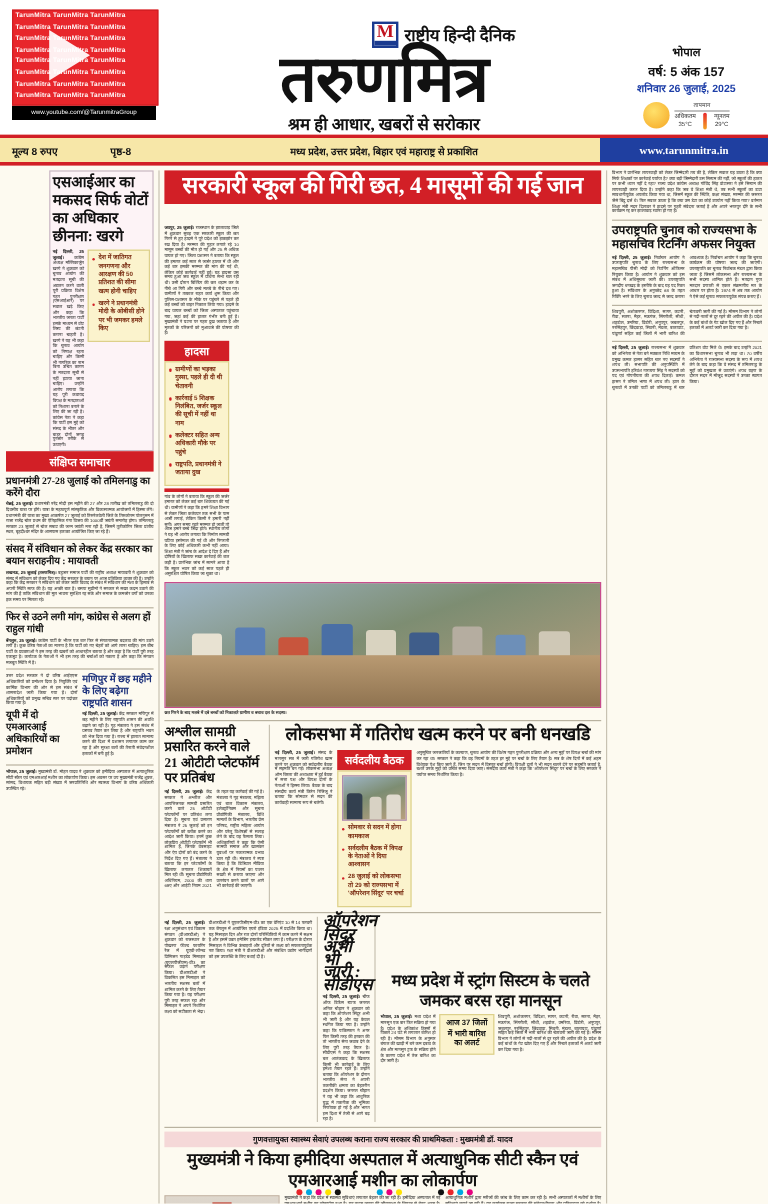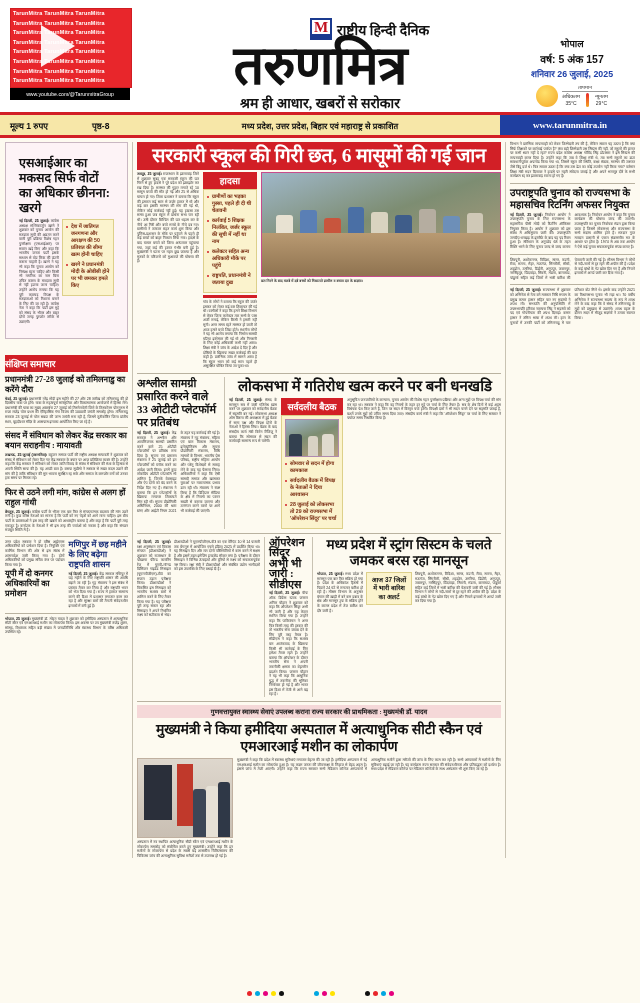--- a/index.html
+++ b/index.html
@@ -50,29 +50,29 @@
 
   
   .body-text{font-size:3.6px;line-height:4.6px;color:#2b2b2b;text-align:justify;}
   .cols-2{column-count:2;column-gap:4px;}
   .hairline{border-top:1px solid #b9b2a0;}
 
   .content{display:flex;padding:4px 5px 0 5px;box-sizing:border-box;}
 
   
   .col-left{width:128px;flex:0 0 128px;padding-right:4px;box-sizing:border-box;border-right:1px solid #c8c2b2;}
-  .lead-left{border:1px solid #c9b7c2;background:#fdf3f6;padding:13px;box-sizing:border-box;}
+  .lead-left{border:1px solid #c9b7c2;background:#fdf3f6;padding:2px;box-sizing:border-box;margin-left:36px;}
   .hl-left{font-size:12.5px;font-weight:bold;line-height:15px;color:#111;font-family:"Liberation Serif",serif;}
   .dateline{font-weight:bold;color:#111;}
 
   .yellowbox{background:#fbf3cd;border:1px solid #ddd08a;padding:3px;box-sizing:border-box;margin-top:3px;}
   .bullet{font-size:5.2px;line-height:7px;font-weight:bold;color:#7a2d12;margin-bottom:3px;padding-left:5px;position:relative;}
   .bullet:before{content:"";position:absolute;left:0;top:2.6px;width:2.4px;height:2.4px;background:#d21f26;border-radius:50%;}
 
-  .sec-head{background:#d21f26;color:#fff;font-size:9px;font-weight:bold;text-align:left;padding:2px 0;margin:16px 0 3px 0;font-family:"Liberation Serif",serif;}
+  .sec-head{background:#d21f26;color:#fff;font-size:9px;font-weight:bold;text-align:center;padding:2px 0;margin:0 0 3px 0;font-family:"Liberation Serif",serif;}
   .brief-hl{font-size:8.2px;font-weight:bold;line-height:10px;color:#111;font-family:"Liberation Serif",serif;margin-bottom:2px;}
   .brief-hl.blue{color:#1a2f7a;}
 
   
   .col-mid{flex:1;padding:0 4px;box-sizing:border-box;}
   .banner{background:#d21f26;color:#fff;font-size:19.5px;font-weight:bold;text-align:center;line-height:24px;padding:2px 4px;font-family:"Liberation Serif",serif;letter-spacing:-.2px;white-space:nowrap;}
   .subhead{font-size:12.5px;font-weight:bold;text-align:center;line-height:15px;margin-top:2px;font-family:"Liberation Serif",serif;}
 
   .redbox-head{background:#d21f26;color:#fff;font-size:9px;font-weight:bold;text-align:center;padding:2px 0;font-family:"Liberation Serif",serif;}
   .photo{background:linear-gradient(160deg,#9fb7c9,#7d8d72 45%,#b9a07e);border:1px solid #c84b8c;position:relative;overflow:hidden;}
@@ -141,21 +141,21 @@
               <div>29°C</div>
             </div>
           </div>
         </div>
       </div>
     </div>
   </div>
 
   <div class="rule-red"></div>
   <div class="infobar">
-    <span class="ib-price">मूल्य  1 रुपए</span>
+    <span class="ib-price">मूल्य  8 रुपए</span>
     <span class="ib-pages">पृष्ठ-8</span>
     <span class="ib-mid">मध्य प्रदेश, उत्तर प्रदेश, बिहार एवं महाराष्ट्र से प्रकाशित</span>
     <span class="ib-web">www.tarunmitra.in</span>
   </div>
   <div class="rule-red"></div>
 
   <div class="content">
 
     <div class="col-left">
 
@@ -190,37 +190,37 @@
 
       <div>
         <div class="brief-hl">फिर से उठने लगी मांग, कांग्रेस से अलग हों राहुल गांधी</div>
         <div class="body-text"><span class="dateline">बेंगलुरु, 25 जुलाई।</span> <span>कांग्रेस पार्टी के भीतर एक बार फिर से संगठनात्मक बदलाव की मांग उठने लगी है। कुछ वरिष्ठ नेताओं का मानना है कि पार्टी को नए चेहरों को आगे लाना चाहिए। इस बीच पार्टी के प्रवक्ताओं ने इस तरह की खबरों को आधारहीन बताया है और कहा है कि पार्टी पूरी तरह एकजुट है। कर्नाटक के नेताओं ने भी इस तरह की चर्चाओं को नकारा है और कहा कि संगठन मजबूत स्थिति में है।</span></div>
       </div>
       <div class="hairline" style="margin:3px 0;"></div>
 
       <div style="display:flex;gap:4px;">
         <div style="flex:1;">
           <div class="body-text"><span>उत्तर प्रदेश सरकार ने दो वरिष्ठ आईएएस अधिकारियों को प्रमोशन दिया है। नियुक्ति एवं कार्मिक विभाग की ओर से इस संबंध में शासनादेश जारी किया गया है। दोनों अधिकारियों को प्रमुख सचिव स्तर पर पदोन्नत किया गया है।</span></div>
-          <div class="brief-hl" style="margin-top:2px;">यूपी में दो कनगर अधिकारियों का प्रमोशन</div>
+          <div class="brief-hl" style="margin-top:2px;">यूपी में दो एमआरआई अधिकारियों का प्रमोशन</div>
         </div>
         <div style="flex:1;">
           <div class="brief-hl blue">मणिपुर में छह महीने के लिए बढ़ेगा राष्ट्रपति शासन</div>
           <div class="body-text"><span class="dateline">नई दिल्ली, 25 जुलाई।</span> <span>केंद्र सरकार मणिपुर में छह महीने के लिए राष्ट्रपति शासन की अवधि बढ़ाने जा रही है। गृह मंत्रालय ने इस संबंध में प्रस्ताव तैयार कर लिया है और राष्ट्रपति भवन को भेज दिया गया है। राज्य में हालात सामान्य करने की दिशा में प्रशासन लगातार काम कर रहा है और सुरक्षा बलों की तैनाती संवेदनशील इलाकों में बनी हुई है।</span></div>
         </div>
       </div>
 
       <div class="hairline" style="margin:4px 0 3px 0;"></div>
       <div class="body-text"><span class="dateline">भोपाल, 25 जुलाई।</span> <span>मुख्यमंत्री डॉ. मोहन यादव ने शुक्रवार को हमीदिया अस्पताल में अत्याधुनिक सीटी स्कैन एवं एमआरआई मशीन का लोकार्पण किया। इस अवसर पर उप मुख्यमंत्री राजेंद्र शुक्ल, सांसद, विधायक सहित बड़ी संख्या में जनप्रतिनिधि और स्वास्थ्य विभाग के वरिष्ठ अधिकारी उपस्थित रहे।</span></div>
     </div>
 
     <div class="col-mid">
 
-      <div class="banner">सरकारी स्कूल की गिरी छत, 6 मासूमों की गई जान</div>
-
-      <div style="display:flex;gap:4px;margin-top:2px;">
+      <div class="banner">सरकारी स्कूल की गिरी छत, 4 मासूमों की गई जान</div>
+
+      <div style="display:flex;gap:4px;margin-top:18px;flex-direction:column;">
         <div style="width:62px;flex:0 0 62px;">
           <div class="body-text"><span class="dateline">जयपुर, 25 जुलाई।</span> <span>राजस्थान के झालावाड़ जिले में शुक्रवार सुबह एक सरकारी स्कूल की छत गिरने से हुए हादसे ने पूरे प्रदेश को झकझोर कर रख दिया है। मरम्मत की गुहार लगाते रहे 10 मासूम बच्चों की मौत हो गई और 25 से अधिक घायल हो गए। जिला प्रशासन ने बताया कि स्कूल की इमारत कई साल से जर्जर हालत में थी और कई बार इसकी मरम्मत की मांग की गई थी, लेकिन कोई कार्रवाई नहीं हुई। यह हादसा उस समय हुआ जब स्कूल में प्रार्थना सभा चल रही थी। उसी दौरान बिल्डिंग की छत धड़ाम कर के नीचे आ गिरी और बच्चे मलबे के नीचे दब गए। ग्रामीणों ने तत्काल राहत कार्य शुरू किया और पुलिस-प्रशासन के मौके पर पहुंचने से पहले ही कई बच्चों को बाहर निकाल लिया गया। हादसे के बाद घायल बच्चों को जिला अस्पताल पहुंचाया गया, जहां कई की हालत गंभीर बनी हुई है। मुख्यमंत्री ने घटना पर गहरा दुख जताया है और मृतकों के परिजनों को मुआवजे की घोषणा की है।</span></div>
         </div>
         <div style="width:54px;flex:0 0 54px;">
           <div class="redbox-head">हादसा</div>
           <div class="yellowbox" style="margin-top:0;">
             <div class="bullet">ग्रामीणों का भड़का गुस्सा, पहले ही दी थी चेतावनी</div>
             <div class="bullet">कार्रवाई 5 शिक्षक निलंबित, जर्जर स्कूल की सूची में नहीं था नाम</div>
             <div class="bullet">कलेक्टर सहित अन्य अधिकारी मौके पर पहुंचे</div>
             <div class="bullet">राष्ट्रपति, प्रधानमंत्री ने जताया दुख</div>
@@ -243,21 +243,21 @@
             </div>
           </div>
           <div class="body-text" style="margin-top:2px;font-weight:bold;">छत गिरने के बाद मलबे में दबे बच्चों को निकालते ग्रामीण व बचाव दल के सदस्य।</div>
         </div>
       </div>
 
       <div class="hairline" style="margin:4px 0 3px 0;"></div>
 
       <div style="display:flex;gap:4px;">
         <div style="width:88px;flex:0 0 88px;border-right:1px solid #c8c2b2;padding-right:4px;box-sizing:border-box;">
-          <div class="hl3">अश्लील सामग्री प्रसारित करने वाले 33 ओटीटी प्लेटफॉर्म पर प्रतिबंध</div>
+          <div class="hl3">अश्लील सामग्री प्रसारित करने वाले 21 ओटीटी प्लेटफॉर्म पर प्रतिबंध</div>
           <div class="body-text cols-2" style="margin-top:2px;"><span class="dateline">नई दिल्ली, 25 जुलाई।</span> <span>केंद्र सरकार ने अश्लील और आपत्तिजनक सामग्री प्रसारित करने वाले 25 ओटीटी प्लेटफॉर्मों पर प्रतिबंध लगा दिया है। सूचना एवं प्रसारण मंत्रालय ने 25 जुलाई को इन प्लेटफॉर्मों को ब्लॉक करने का आदेश जारी किया। इनमें कुछ लोकप्रिय ओटीटी प्लेटफॉर्म भी शामिल हैं, जिनके वेबसाइट और ऐप दोनों को बंद करने के निर्देश दिए गए हैं। मंत्रालय ने बताया कि इन प्लेटफॉर्मों के खिलाफ लगातार शिकायतें मिल रही थीं। सूचना प्रौद्योगिकी अधिनियम, 2000 की धारा 69ए और आईटी नियम 2021 के तहत यह कार्रवाई की गई है। मंत्रालय ने गृह मंत्रालय, महिला एवं बाल विकास मंत्रालय, इलेक्ट्रॉनिक्स और सूचना प्रौद्योगिकी मंत्रालय, विधि मामलों के विभाग, भारतीय प्रेस परिषद, राष्ट्रीय महिला आयोग और घरेलू विशेषज्ञों से सलाह लेने के बाद यह फैसला लिया। अधिकारियों ने कहा कि ऐसी सामग्री समाज और खासकर युवाओं पर नकारात्मक प्रभाव डाल रही थी। मंत्रालय ने स्पष्ट किया है कि डिजिटल मीडिया के क्षेत्र में नियमों का पालन सख्ती से कराया जाएगा और उल्लंघन करने वालों पर आगे भी कार्रवाई की जाएगी।</span></div>
         </div>
         <div style="flex:1;">
           <div class="hl2">लोकसभा में गतिरोध खत्म करने पर बनी धनखडि</div>
           <div style="display:flex;gap:4px;margin-top:3px;">
             <div style="width:48px;flex:0 0 48px;">
               <div class="body-text"><span class="dateline">नई दिल्ली, 25 जुलाई।</span> <span>संसद के मानसून सत्र में जारी गतिरोध खत्म करने पर शुक्रवार को सर्वदलीय बैठक में सहमति बन गई। लोकसभा अध्यक्ष ओम बिरला की अध्यक्षता में हुई बैठक में सत्ता पक्ष और विपक्ष दोनों के नेताओं ने हिस्सा लिया। बैठक के बाद संसदीय कार्य मंत्री किरेन रिजिजू ने बताया कि सोमवार से सदन की कार्यवाही सामान्य रूप से चलेगी।</span></div>
             </div>
             <div style="width:62px;flex:0 0 62px;">
               <div class="redbox-head">सर्वदलीय बैठक</div>
@@ -287,25 +287,25 @@
             <div style="width:34px;flex:0 0 34px;">
               <div class="body-text"><span class="dateline">नई दिल्ली, 25 जुलाई।</span> <span>रक्षा अनुसंधान एवं विकास संगठन (डीआरडीओ) ने शुक्रवार को राजस्थान के पोखरण फील्ड फायरिंग रेंज में यूएवी-लॉन्च्ड प्रिसिजन गाइडेड मिसाइल (यूएलपीजीएम)-वी3 का सफल उड़ान परीक्षण किया। डीआरडीओ ने विकसित इस मिसाइल को भारतीय सशस्त्र बलों में शामिल करने के लिए तैयार किया गया है। यह परीक्षण पूरी तरह सफल रहा और मिसाइल ने अपने निर्धारित लक्ष्य को सटीकता से भेदा।</span></div>
             </div>
             <div style="flex:1;">
               <div class="body-text">डीआरडीओ ने यूएलपीजीएम-वी3 का एक वेरिएंट 10 से 14 फरवरी तक बेंगलुरु में आयोजित एयरो इंडिया 2025 में प्रदर्शित किया था। यह मिसाइल दिन और रात दोनों परिस्थितियों में काम करने में सक्षम है और इसमें उन्नत इमेजिंग इन्फ्रारेड सीकर लगा है। परीक्षण के दौरान मिसाइल ने विभिन्न ऊंचाइयों और दूरियों से लक्ष्य को सफलतापूर्वक नष्ट किया। रक्षा मंत्री ने डीआरडीओ और संबंधित उद्योग भागीदारों को इस उपलब्धि के लिए बधाई दी है।</div>
             </div>
           </div>
         </div>
 
         <div style="width:44px;flex:0 0 44px;border-right:1px solid #c8c2b2;padding-right:4px;box-sizing:border-box;">
-          <div class="hl3" style="font-size:11px;line-height:10.5px;">ऑपरेशन सिंदूर अभी भी जारी : सीडीएस</div>
+          <div class="hl3" style="font-size:14px;line-height:10.5px;font-style:italic;">ऑपरेशन सिंदूर अभी भी जारी : सीडीएस</div>
           <div class="body-text" style="margin-top:2px;"><span class="dateline">नई दिल्ली, 25 जुलाई।</span> <span>चीफ ऑफ डिफेंस स्टाफ जनरल अनिल चौहान ने शुक्रवार को कहा कि ऑपरेशन सिंदूर अभी भी जारी है और यह केवल स्थगित किया गया है। उन्होंने कहा कि पाकिस्तान ने अगर फिर किसी तरह की हरकत की तो भारतीय सेना जवाब देने के लिए पूरी तरह तैयार है। सीडीएस ने कहा कि सशस्त्र बल आतंकवाद के खिलाफ किसी भी कार्रवाई के लिए हमेशा तैयार रहते हैं। उन्होंने बताया कि ऑपरेशन के दौरान भारतीय सेना ने अपनी तकनीकी क्षमता का बेहतरीन प्रदर्शन किया। जनरल चौहान ने यह भी कहा कि आधुनिक युद्ध में तकनीक की भूमिका निर्णायक हो गई है और भारत इस दिशा में तेजी से आगे बढ़ रहा है।</span></div>
         </div>
 
-        <div style="flex:1;">
+        <div style="flex:1;margin-top:46px;">
           <div class="hl2" style="font-size:13.5px;line-height:16px;">मध्य प्रदेश में स्ट्रांग सिस्टम के चलते जमकर बरस रहा मानसून</div>
           <div style="display:flex;gap:3px;margin-top:3px;">
             <div style="width:46px;flex:0 0 46px;">
               <div class="body-text"><span class="dateline">भोपाल, 25 जुलाई।</span> <span>मध्य प्रदेश में मानसून एक बार फिर सक्रिय हो गया है। प्रदेश के अधिकांश हिस्सों में पिछले 24 घंटे से लगातार बारिश हो रही है। मौसम विभाग के अनुसार बंगाल की खाड़ी में बने कम दबाव के क्षेत्र और मानसून ट्रफ के सक्रिय होने के कारण प्रदेश में तेज बारिश का दौर जारी है।</span></div>
             </div>
             <div style="width:46px;flex:0 0 46px;">
               <div class="yellowbox" style="margin-top:0;text-align:center;">
                 <div style="font-size:6.4px;font-weight:bold;line-height:8.5px;color:#111;">आज 37 जिलों में भारी बारिश का अलर्ट</div>
               </div>
             </div>

